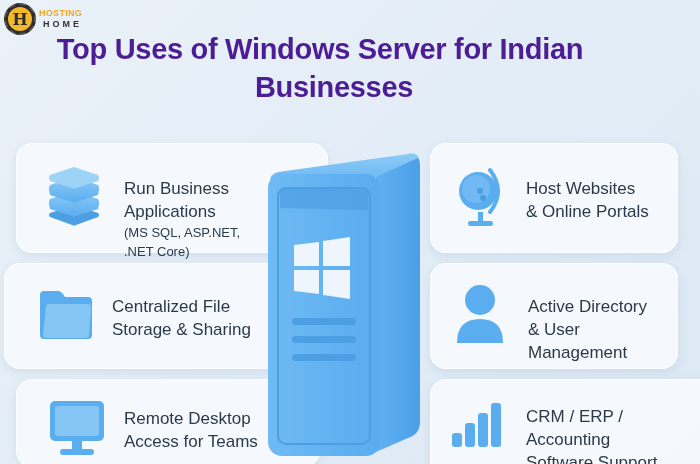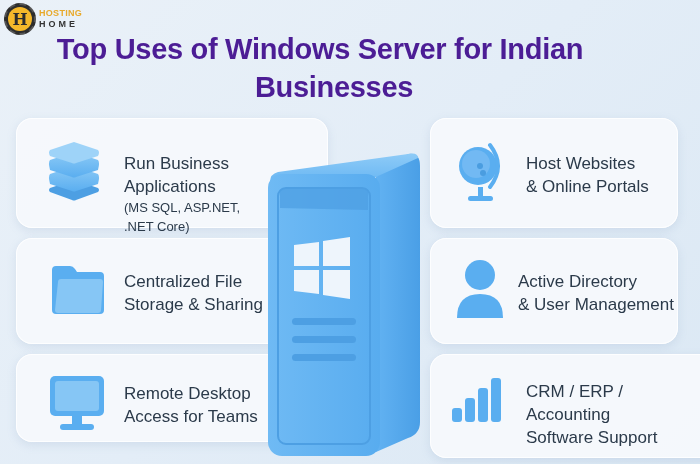--- a/index.html
+++ b/index.html
@@ -16,32 +16,33 @@
     background: #2d2d2d; display: flex; align-items: center; justify-content: center;
     border: 2px dashed #555;
   }
   .logo-inner {
     width: 24px; height: 24px; border-radius: 50%; background: #f5b82a;
     color: #2d2d2d; font-weight: bold; font-size: 16px; display:flex; align-items:center; justify-content:center;
     font-family: "DejaVu Serif", serif;
   }
   .logo-text { margin-left: 3px; line-height: 1; }
   .logo-t1 { color: #e8a92a; font-size: 9px; font-weight: bold; letter-spacing: 0.3px; }
-  .logo-t2 { color: #333; font-size: 9px; font-weight: bold; letter-spacing: 3px; margin-top: 2px; }
+  .logo-t2 { color: #333; font-size: 9px; font-weight: bold; letter-spacing: 3px; margin-top: 2px; text-align: right; }
 
   .title {
     position: absolute; left: 0; top: 30px; width: 640px;
     text-align: center; font-weight: bold; font-size: 29px; line-height: 38px;
     color: #4c1d95; letter-spacing: -0.3px;
   }
 
   .card {
     position: absolute; background: rgba(246,249,252,0.92);
     border-radius: 16px;
     box-shadow: 0 3px 10px rgba(120,150,190,0.18), inset 0 0 0 1px rgba(255,255,255,0.8);
+    margin-top: 25px;
   }
   .card .icon { position: absolute; }
   .card .label {
     position: absolute; font-size: 17px; line-height: 23px; color: #2b3a4a;
   }
   .card .sub { font-size: 13px; line-height: 19px; color: #2b3a4a; }
 
   .server { position: absolute; left: 268px; top: 152px; width: 155px; height: 312px; }
 </style>
 </head>
@@ -76,21 +77,21 @@
     <path d="M28 2 L52 10 Q54 12 52 16 L30 23 Q28 24 26 23 L4 16 Q2 12 4 10 Z" fill="#9ed3f8"></path>
   </svg>
   <div class="label" style="left:108px; top:34px;">
     <div>Run Business</div>
     <div>Applications</div>
     <div class="sub">(MS SQL, ASP.NET,</div>
     <div class="sub">.NET Core)</div>
   </div>
 </div>
 
-<div class="card" style="left:16px; top:238px; width:312px; height:106px;padding-left:16px;">
+<div class="card" style="left:4px; top:238px; width:312px; height:106px;padding-left:16px;">
   <svg class="icon" style="left:34px; top:26px;" width="56" height="52" viewBox="0 0 56 52">
     <path d="M2 6 Q2 2 6 2 L20 2 Q23 2 25 5 L27 8 L50 8 Q54 8 54 12 L54 46 Q54 50 50 50 L6 50 Q2 50 2 46 Z" fill="#5aaef0"></path>
     <path d="M8 18 Q8 15 11 15 L50 15 Q53 15 53 18 L51 46 Q51 49 48 49 L8 49 Q5 49 5 46 Z" fill="#86c6f5"></path>
   </svg>
   <div class="label" style="left:108px; top:32px;">
     <div>Centralized File</div>
     <div>Storage &amp; Sharing</div>
   </div>
 </div>
 
@@ -121,21 +122,21 @@
     <div>Host Websites</div>
     <div>&amp; Online Portals</div>
   </div>
 </div>
 
 <div class="card" style="left:430px; top:238px; width:248px; height:106px;">
   <svg class="icon" style="left:24px; top:20px;" width="52" height="64" viewBox="0 0 52 64">
     <circle cx="26" cy="17" r="15" fill="#5aaef0"></circle>
     <path d="M3 60 Q3 36 26 36 Q49 36 49 60 Z" fill="#5aaef0"></path>
   </svg>
-  <div class="label" style="left:88px; top:32px;">
+  <div class="label" style="left:98px; top:32px;">
     <div>Active Directory</div>
     <div>&amp; User Management</div>
   </div>
 </div>
 
 <div class="card" style="left:430px; top:354px; width:292px; height:104px;padding-left:24px;">
   <svg class="icon" style="left:20px; top:22px;" width="58" height="48" viewBox="0 0 58 48">
     <rect x="2" y="32" width="10" height="14" rx="3" fill="#5aaef0"></rect>
     <rect x="15" y="22" width="10" height="24" rx="3" fill="#5aaef0"></rect>
     <rect x="28" y="12" width="10" height="34" rx="3" fill="#5aaef0"></rect>

